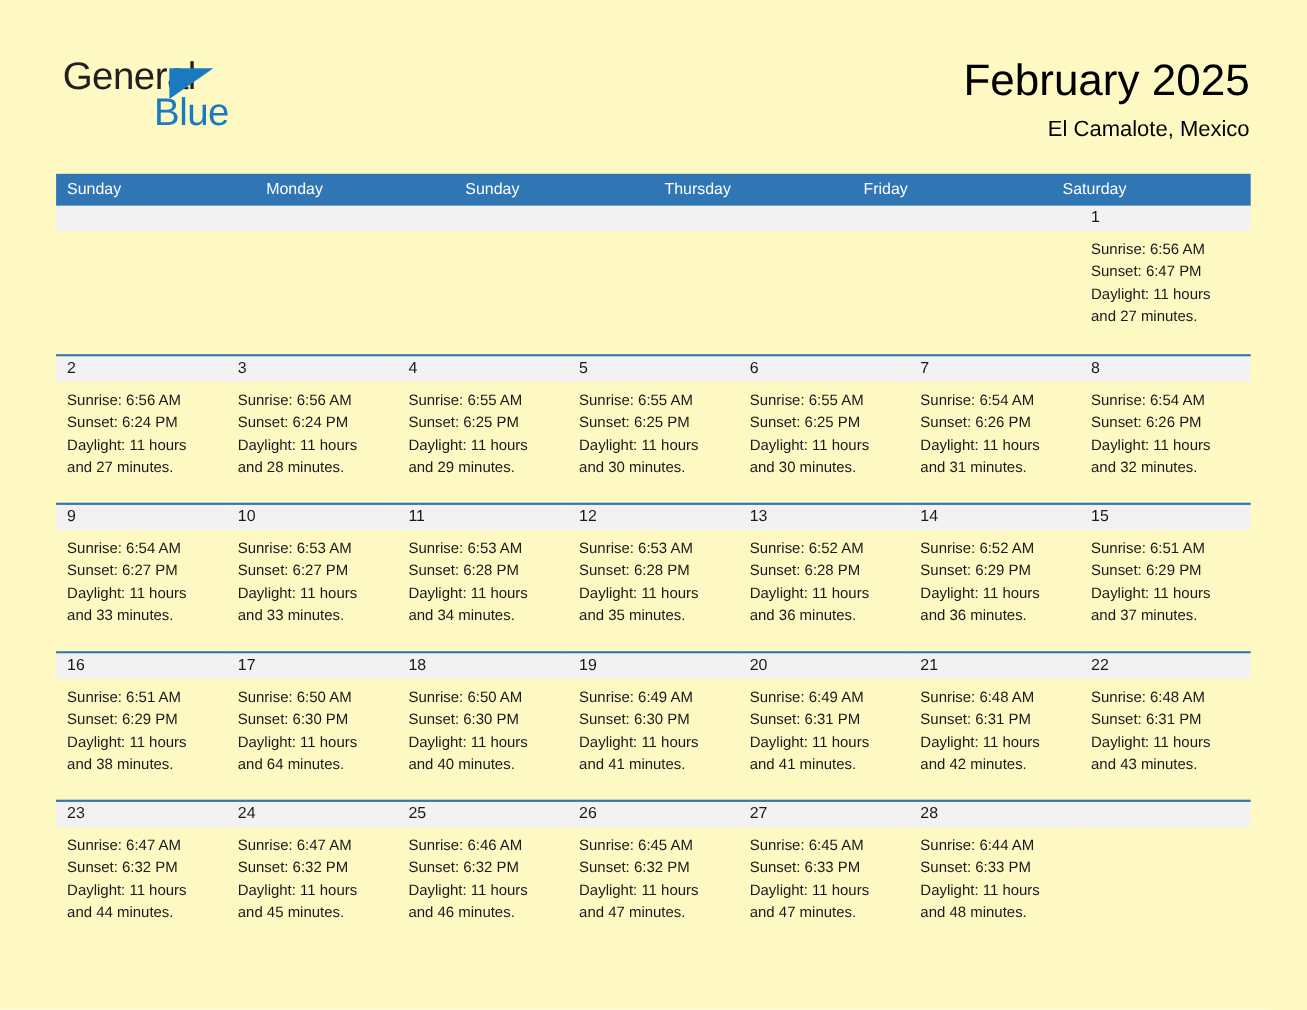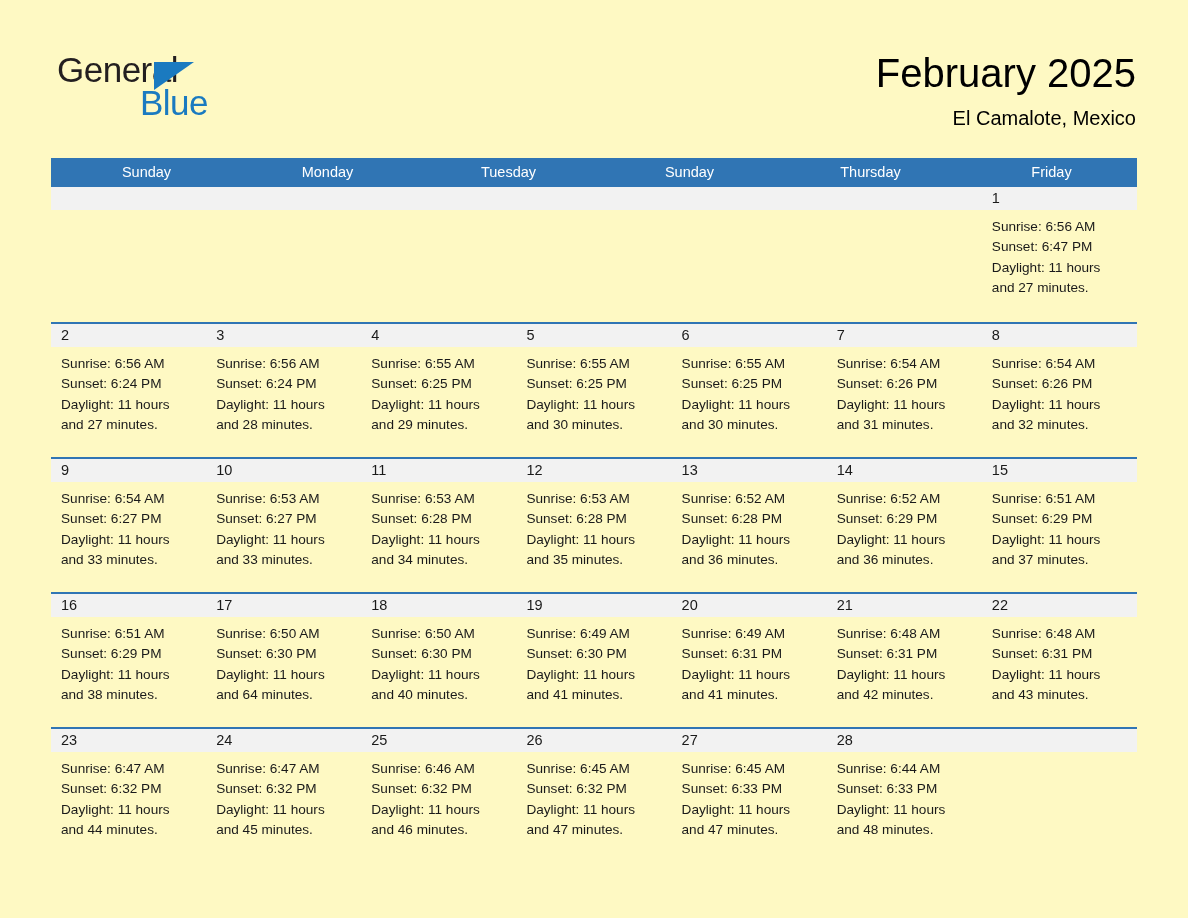--- a/index.html
+++ b/index.html
@@ -92,21 +92,20 @@
     background: #3075b4;
     height: 29px;
   }
   .weekday {
     flex: 1 1 0;
     color: #ffffff;
     font-size: 14.5px;
     line-height: 29px;
     padding-left: 10px;
     white-space: nowrap;
-    text-align: center;
   }
   .week {
     display: flex;
     border-top: 2px solid #3075b4;
     height: 135px;
     position: relative;
   }
   .week:first-of-type { border-top: none; }
   .week-row-1 { height: 135px; border-top: none; }
   .day {
@@ -153,24 +152,24 @@
       <div class="cal-title">February 2025</div>
       <div class="cal-subtitle">El Camalote, Mexico</div>
     </div>
 
   </div>
 
   <div class="calendar">
     <div class="weekdays" id="weekday-row">
         <div class="weekday">Sunday</div>
         <div class="weekday">Monday</div>
-        <div class="weekday">Tuesday</div>
         <div class="weekday">Sunday</div>
         <div class="weekday">Thursday</div>
         <div class="weekday">Friday</div>
+        <div class="weekday">Saturday</div>
       </div>
     <div id="weeks-container">
         <div class="week week-row-1">
           <div class="day empty">
             <div class="day-numband"></div>
           </div>
           <div class="day empty">
             <div class="day-numband"></div>
           </div>
           <div class="day empty">

